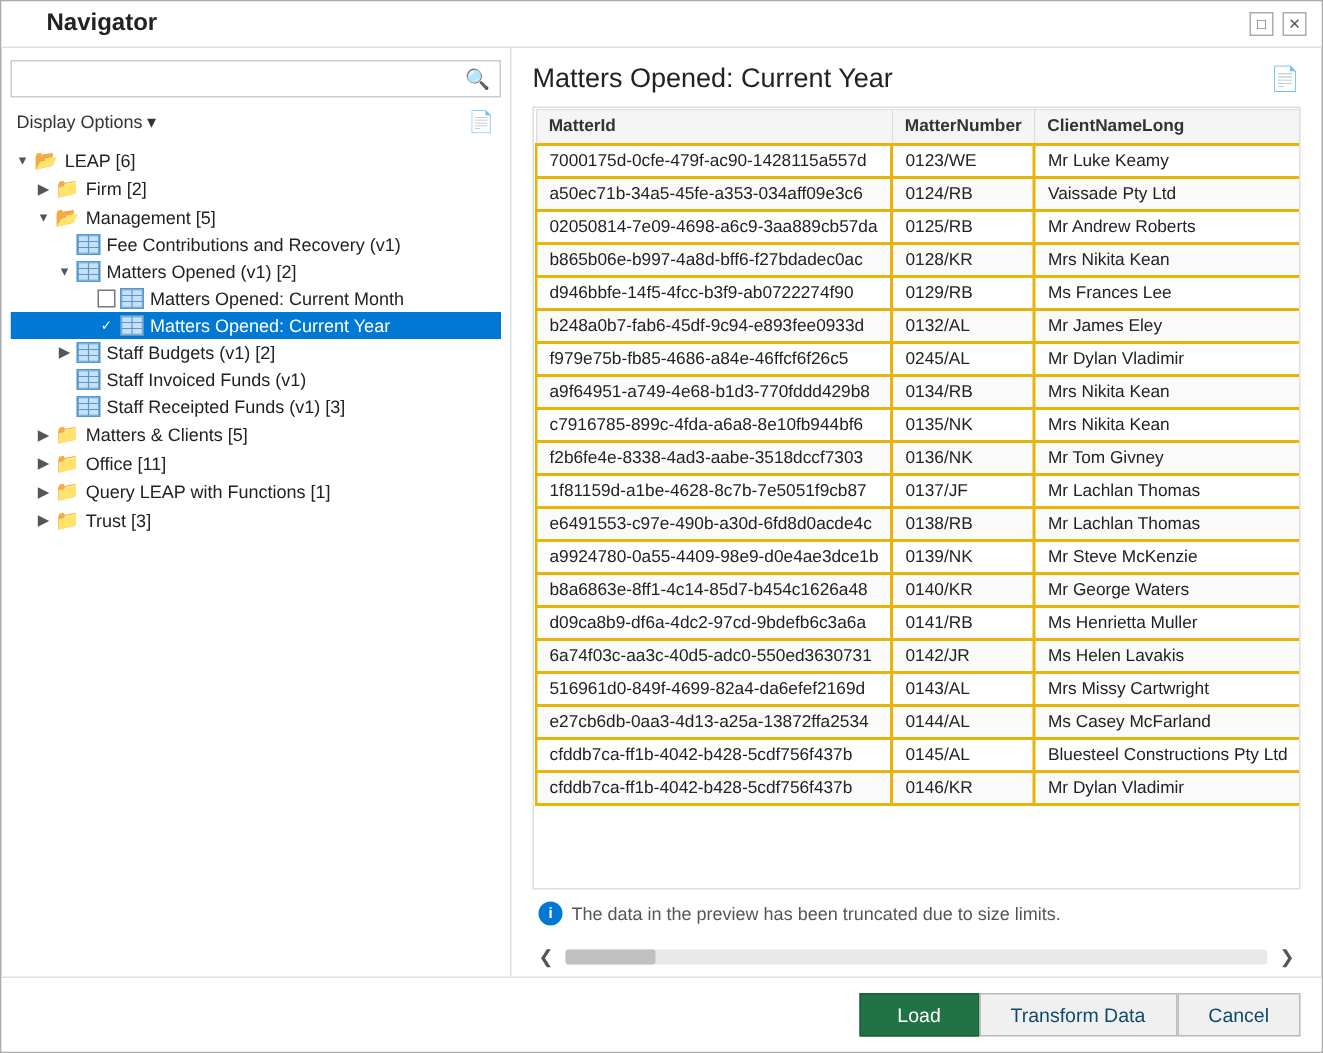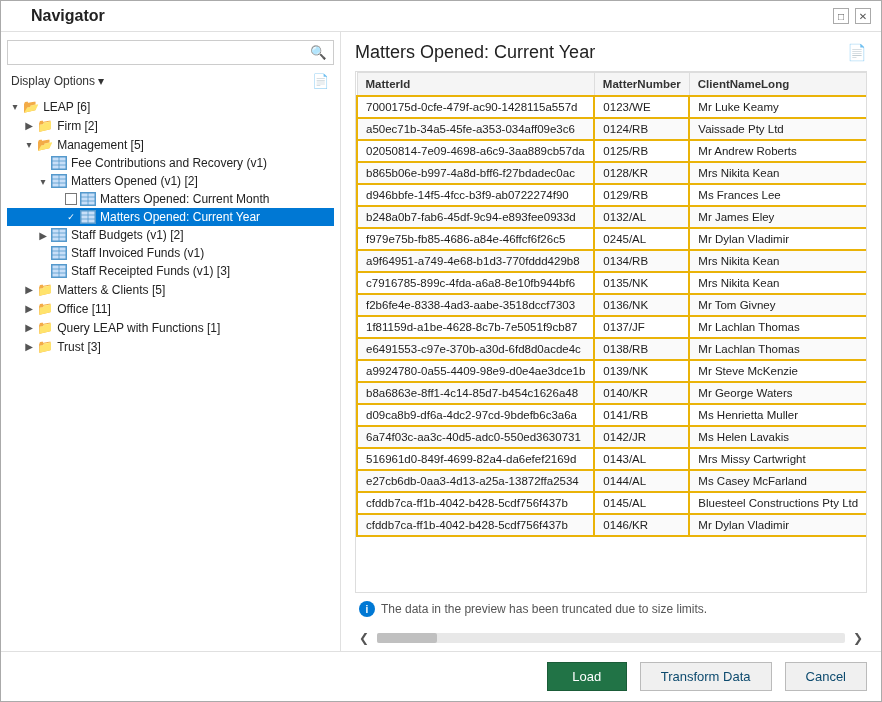--- a/index.html
+++ b/index.html
@@ -279,21 +279,21 @@
       height: 100%;
       width: 60px;
       background: #c0c0c0;
       border-radius: 2px;
     }
     
     .footer {
       display: flex;
       justify-content: flex-end;
       align-items: center;
-      gap: 13px;
+      gap: 0;
       padding: 10px 14px;
       border-top: 1px solid #e0e0e0;
       background: #fff;
     }
     .btn {
       padding: 6px 20px;
       font-size: 13px;
       border: 1px solid #bbb;
       background: #f0f0f0;
       cursor: pointer;
@@ -524,21 +524,21 @@
                 <td>f2b6fe4e-8338-4ad3-aabe-3518dccf7303</td>
                 <td>0136/NK</td>
                 <td>Mr Tom Givney</td>
               </tr>
               <tr>
                 <td>1f81159d-a1be-4628-8c7b-7e5051f9cb87</td>
                 <td>0137/JF</td>
                 <td>Mr Lachlan Thomas</td>
               </tr>
               <tr>
-                <td>e6491553-c97e-370b-a30d-6fd8d0acde4c</td>
+                <td>e6491553-c97e-490b-a30d-6fd8d0acde4c</td>
                 <td>0138/RB</td>
                 <td>Mr Lachlan Thomas</td>
               </tr>
               <tr>
                 <td>a9924780-0a55-4409-98e9-d0e4ae3dce1b</td>
                 <td>0139/NK</td>
                 <td>Mr Steve McKenzie</td>
               </tr>
               <tr>
                 <td>b8a6863e-8ff1-4c14-85d7-b454c1626a48</td>

